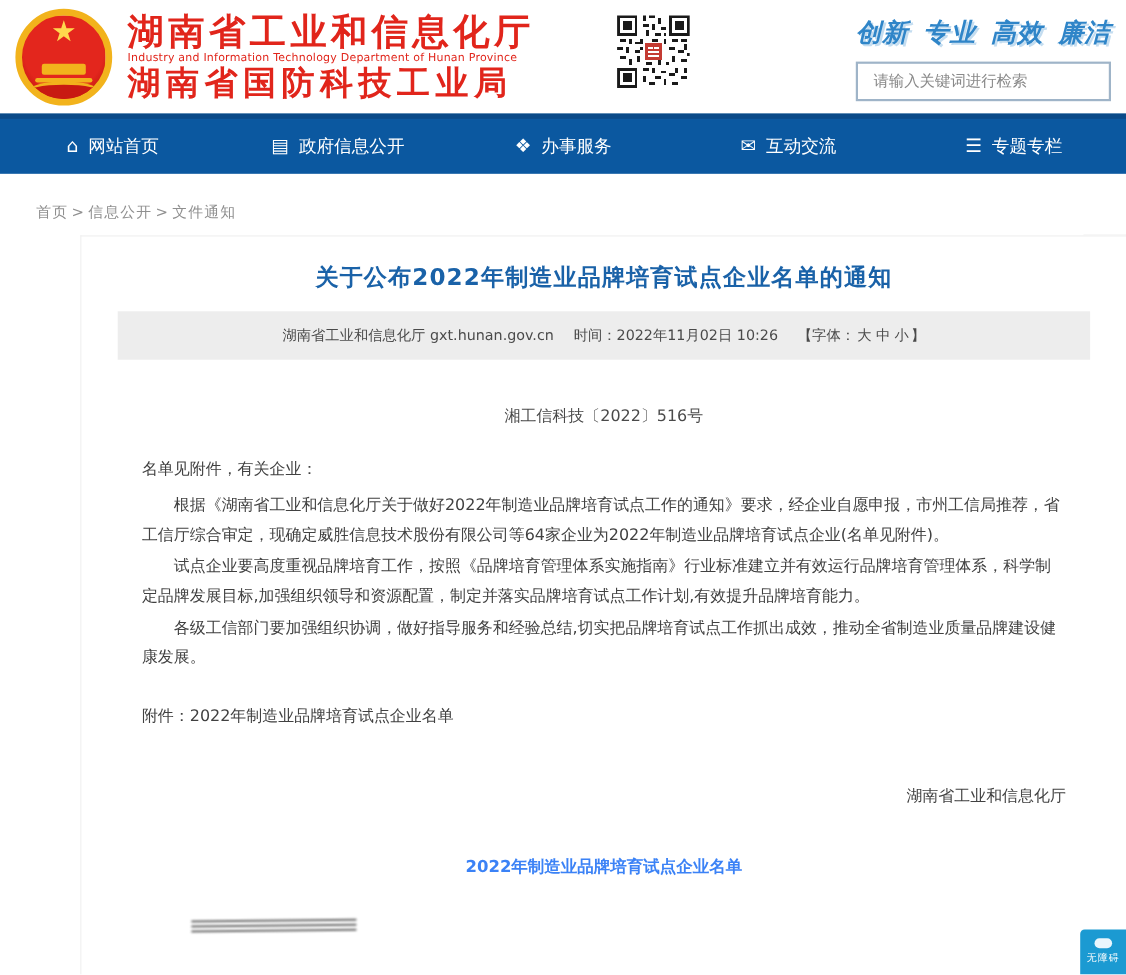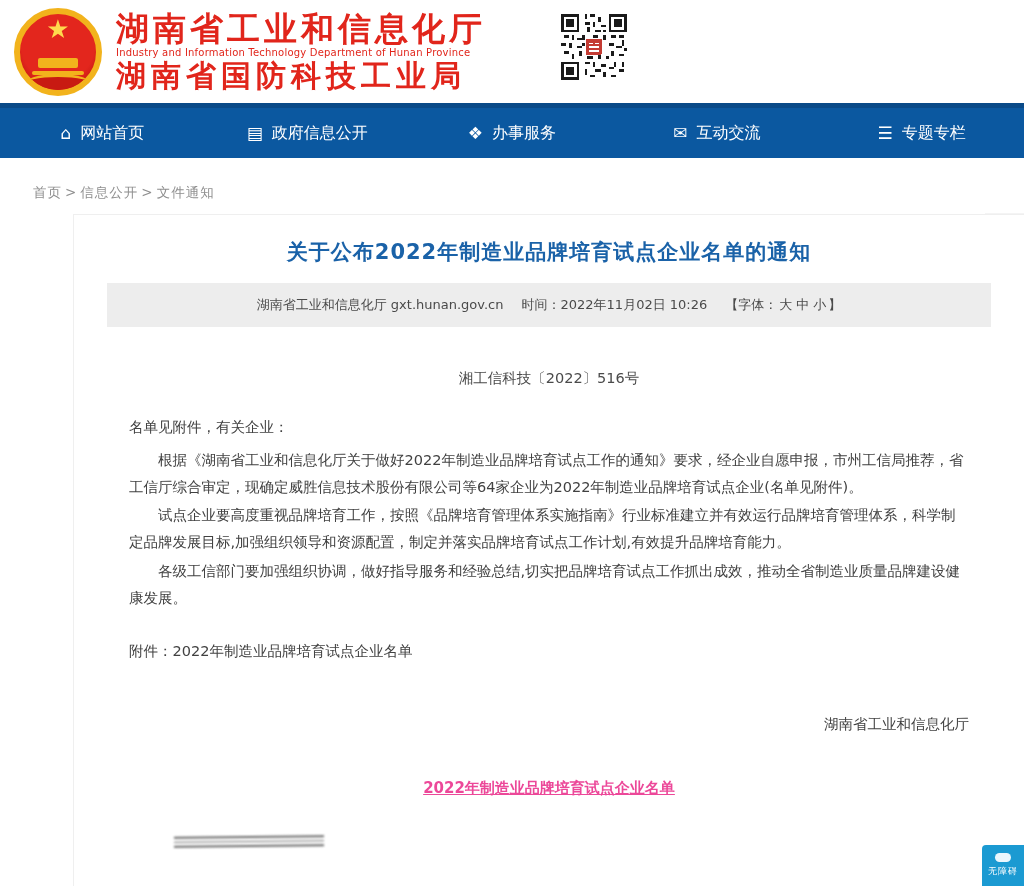--- a/index.html
+++ b/index.html
@@ -63,21 +63,21 @@
   .doc-number { margin-top:42px; text-align:center; font-size:14.5px; color:#4a4a4a; }
 
   .body-text { margin:26px 55px 0 55px; font-size:14.5px; color:#414141; line-height:1.85; }
   .body-text .salutation { margin-bottom:6px; }
   .body-text p.ind { text-indent:2em; margin-bottom:2px; }
   .attachment-line { margin-top:26px; }
   .signature { margin-top:44px; text-align:right; line-height:2.1; }
 
   .appendix { margin:40px 40px 0 40px; font-size:14.5px; color:#414141; }
   .appendix-label { margin-left:18px; }
-  .appendix-title { margin-top:14px; text-align:center; font-weight:bold; font-size:15px; color:#ec4899;text-decoration:underline; }
+  .appendix-title { margin-top:14px; text-align:center; font-weight:bold; font-size:15px; color:#3b82f6; }
 
   .redacted-group { margin-top:38px; margin-left:52px; }
   .redacted-line { height:11px; filter:blur(1px); opacity:.85; transform:skewY(-.6deg);
     background:repeating-linear-gradient(180deg,#4d4d4d 0 1.6px,rgba(0,0,0,0) 1.6px 4.6px); }
   .redacted-line.l1 { width:150px; margin-left:8px; }
 
   
   .floating-widget { position:absolute; right:0; bottom:0; width:42px; height:41px;
                      background:#1b9ad2; border-radius:4px 0 0 0; overflow:hidden;
                      color:#fff; font-size:9px; text-align:center; cursor:pointer; }
@@ -169,20 +169,31 @@
       <rect x="9.5" y="9.5" width="6" height="6" fill="#c43b33" rx="0.6"></rect>
       <g fill="#ffffff">
           <rect x="10.6" y="10.8" width="1.6" height="0.7"></rect>
           <rect x="12.8" y="10.8" width="1.6" height="0.7"></rect>
           <rect x="10.6" y="12.2" width="3.8" height="0.7"></rect>
           <rect x="10.6" y="13.6" width="3.8" height="0.7"></rect>
         </g>
     </svg>
   </div>
 
+  <div class="header-right">
+    <div class="slogans">
+      <span>创新</span>
+      <span>专业</span>
+      <span>高效</span>
+      <span>廉洁</span>
+    </div>
+    <div class="searchbox">
+      <input type="text" placeholder="请输入关键词进行检索" style="">
+    </div>
+  </div>
 </header>
 
 <nav class="main-nav">
   <div class="nav-item">
     <span class="ni">⌂</span>
     <span>网站首页</span>
   </div>
   <div class="nav-item">
     <span class="ni">▤</span>
     <span>政府信息公开</span>

